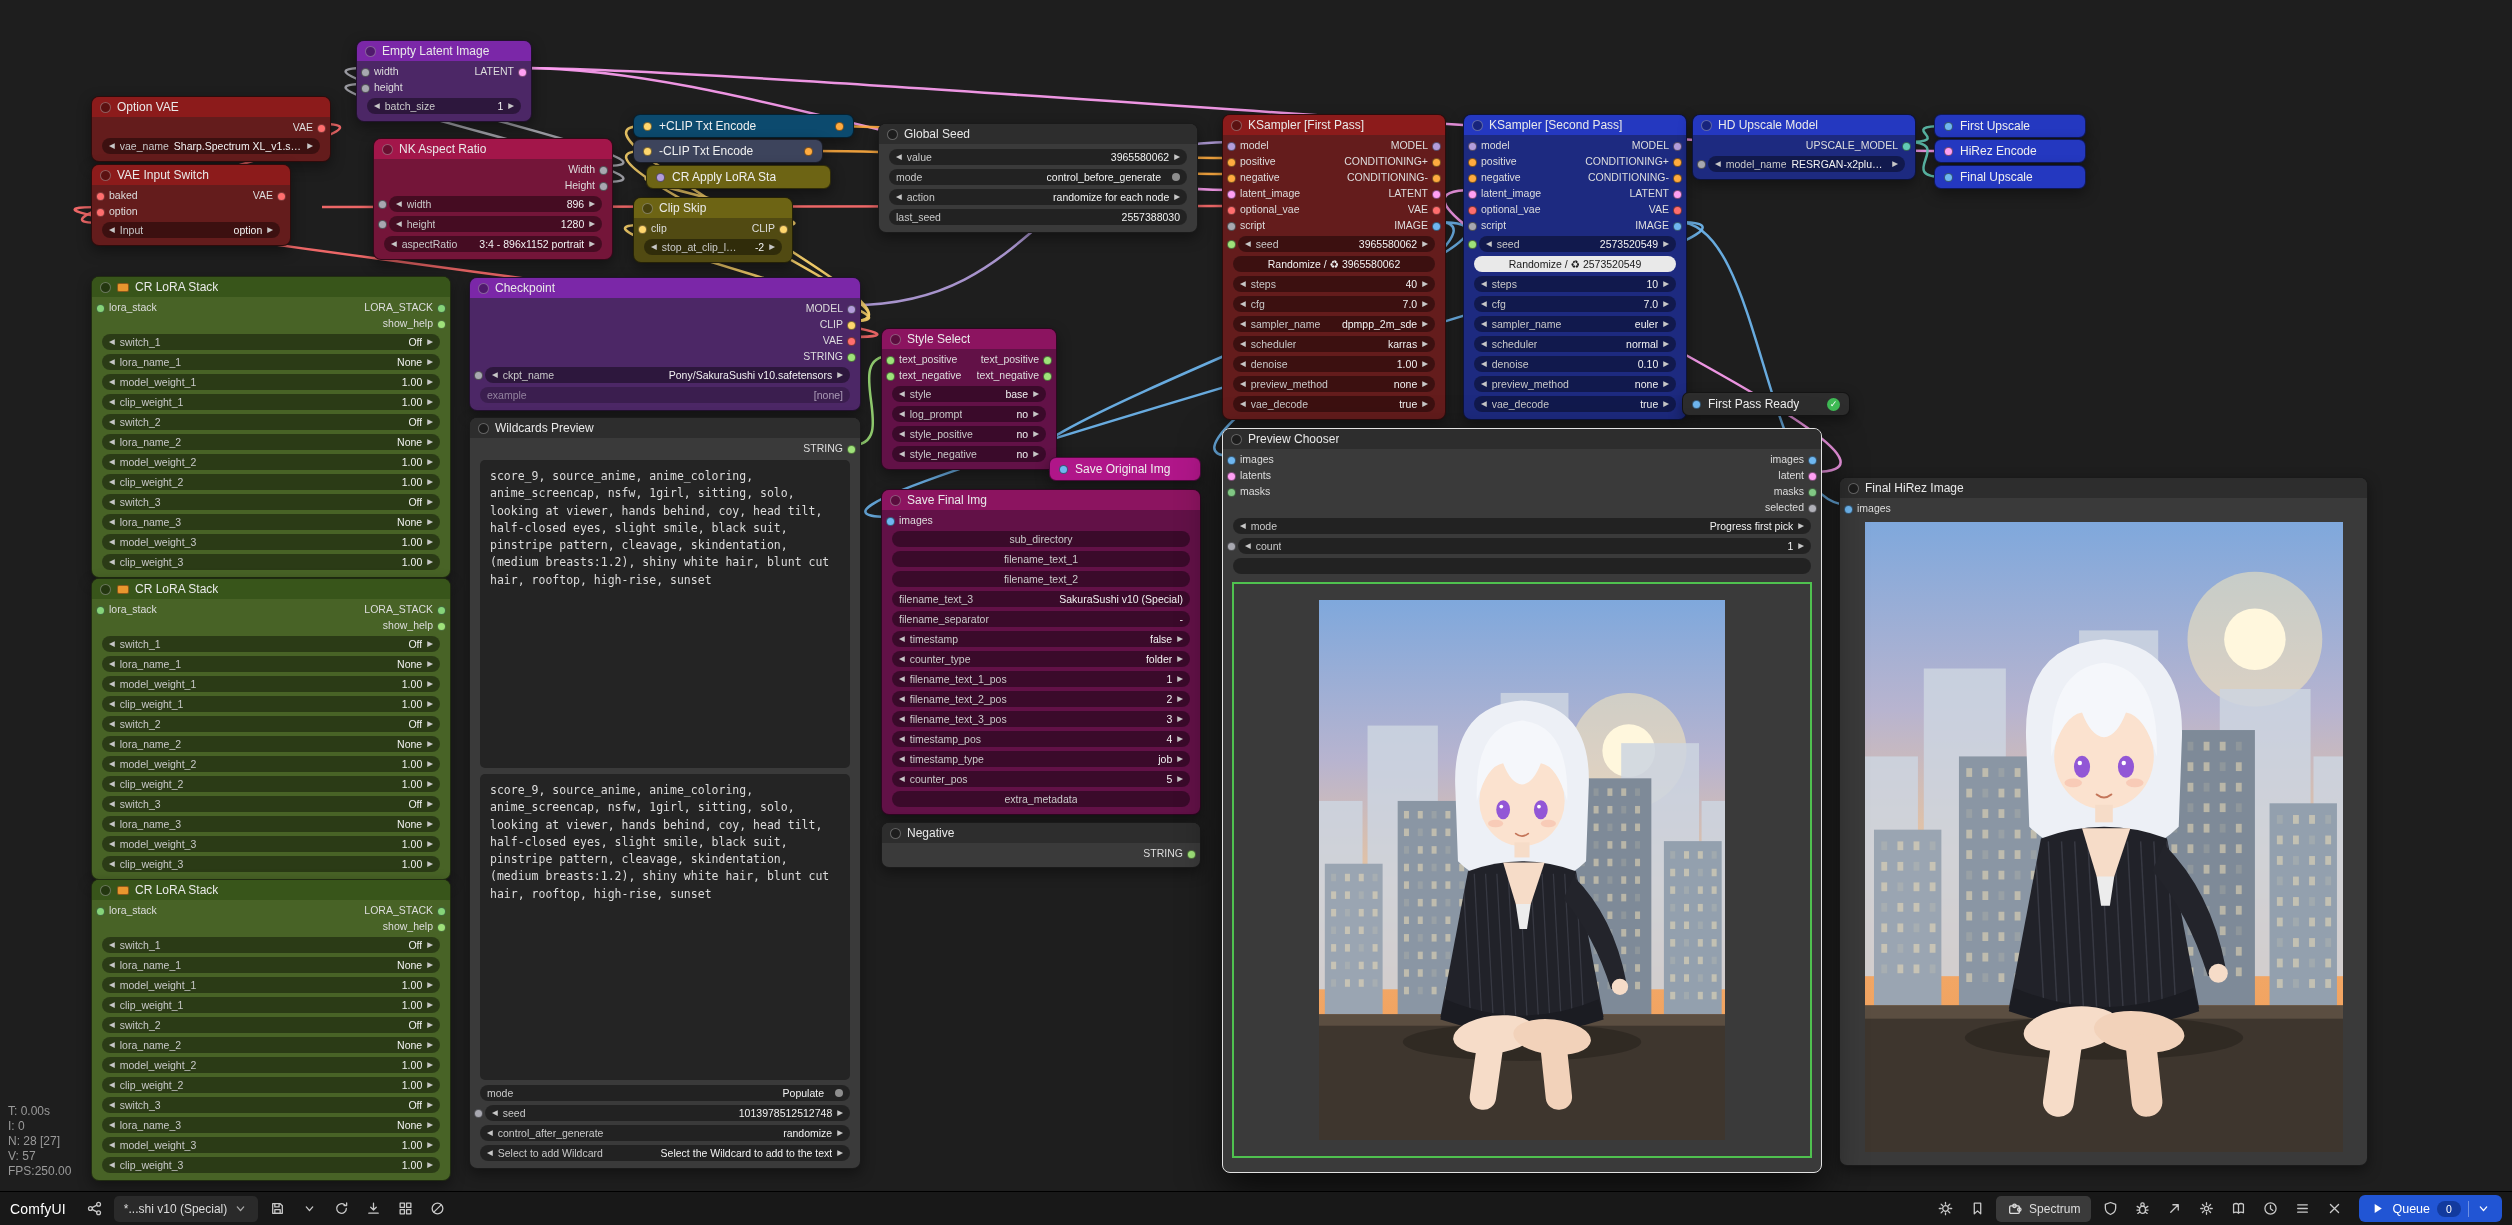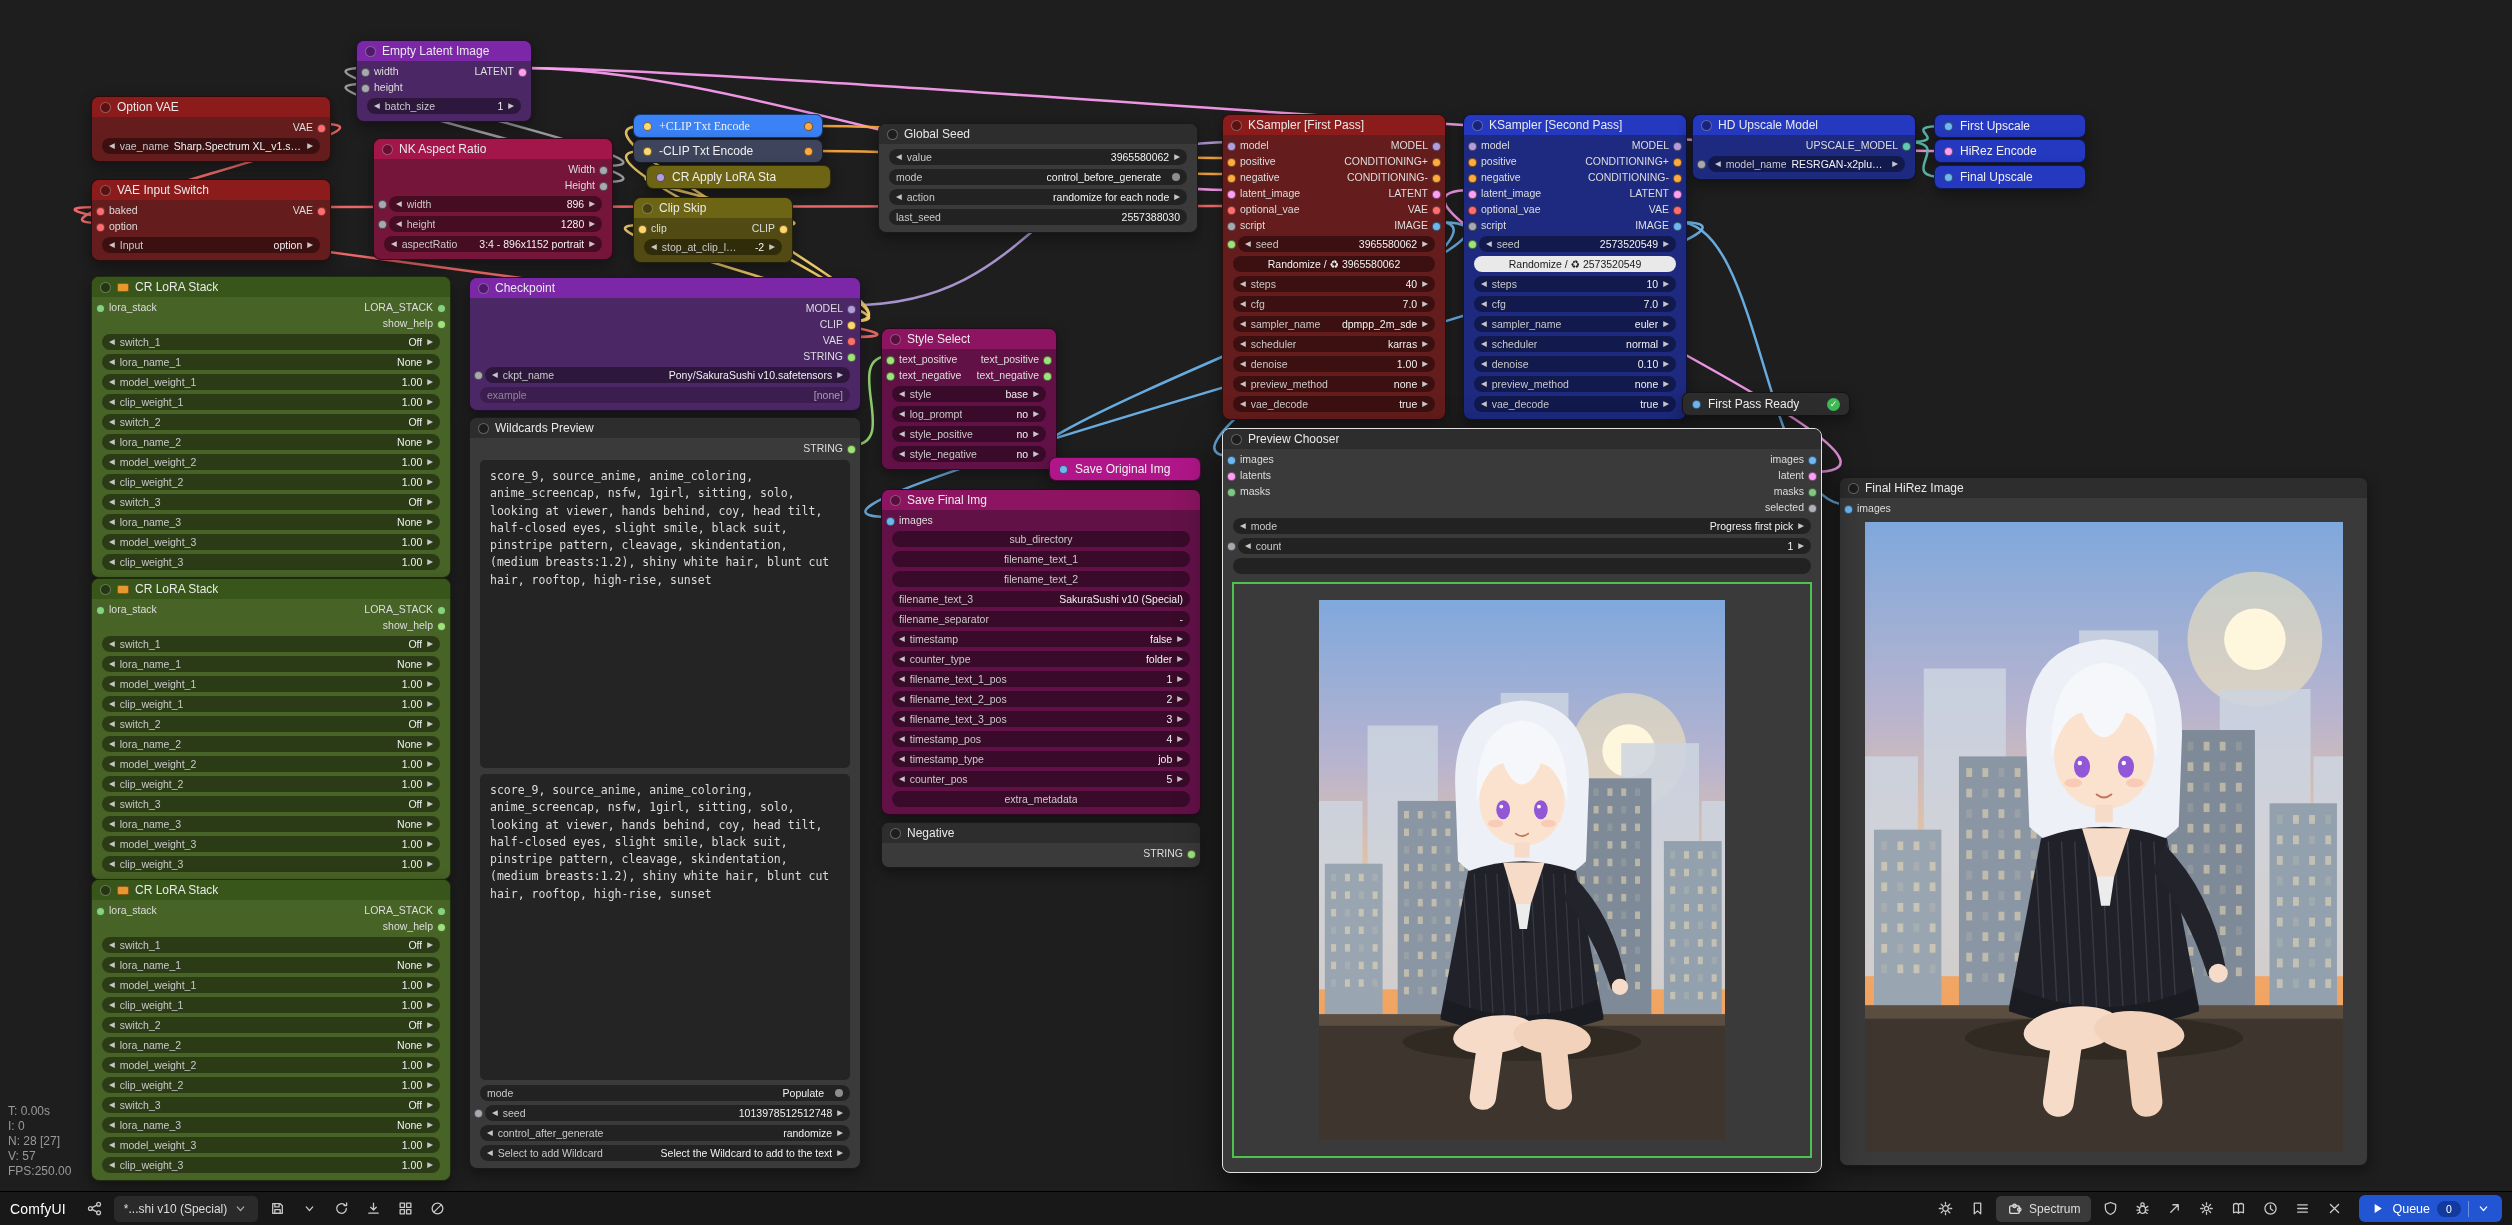--- a/index.html
+++ b/index.html
@@ -278,21 +278,21 @@
         <div class="wrow">
           <div class="widget">
             <span class="arr arr-l"></span>
             <span class="wl">vae_name</span>
             <span class="wv">Sharp.Spectrum XL_v1.safetensors</span>
             <span class="arr arr-r"></span>
           </div>
         </div>
       </div>
     </div>
-    <div class="node" style="left: 91px; top: 179px; width: 240px; background: rgb(100, 28, 28);">
+    <div class="node" style="left: 91px; top: 164px; width: 200px; background: rgb(100, 28, 28);">
       <div class="nhead" style="background: rgb(140, 27, 27);">
         <span class="hdot"></span>
         <span class="ntitle">VAE Input Switch</span>
       </div>
       <div class="nbody">
         <div class="srow">
           <span class="dot in" style="background: rgb(255, 110, 110);"></span>
           <span class="slab">baked</span>
           <span class="olab">VAE</span>
           <span class="dot out" style="background: rgb(255, 110, 110);"></span>
@@ -372,21 +372,21 @@
         <div class="wrow">
           <div class="widget">
             <span class="arr arr-l"></span>
             <span class="wl">aspectRatio</span>
             <span class="wv">3:4 - 896x1152 portrait</span>
             <span class="arr arr-r"></span>
           </div>
         </div>
       </div>
     </div>
-    <div class="node collapsed" style="left: 633px; top: 114px; width: 190px; background: #3b82f6; font-family: Liberation Serif, serif;">
+    <div class="node collapsed" style="left: 633px; top: 114px; width: 221px; background: #0c4a6e;">
       <span class="cdot" style="background: rgb(255, 215, 110);"></span>
       <span class="ntitle">+CLIP Txt Encode</span>
       <span class="cdot right" style="background: rgb(255, 171, 64);"></span>
     </div>
     <div class="node collapsed" style="left: 633px; top: 139px; width: 190px; background: rgb(61, 68, 92);">
       <span class="cdot" style="background: rgb(255, 215, 110);"></span>
       <span class="ntitle">-CLIP Txt Encode</span>
       <span class="cdot right" style="background: rgb(255, 171, 64);"></span>
     </div>
     <div class="node collapsed" style="left: 646px; top: 165px; width: 185px; background: rgb(109, 100, 20);">

